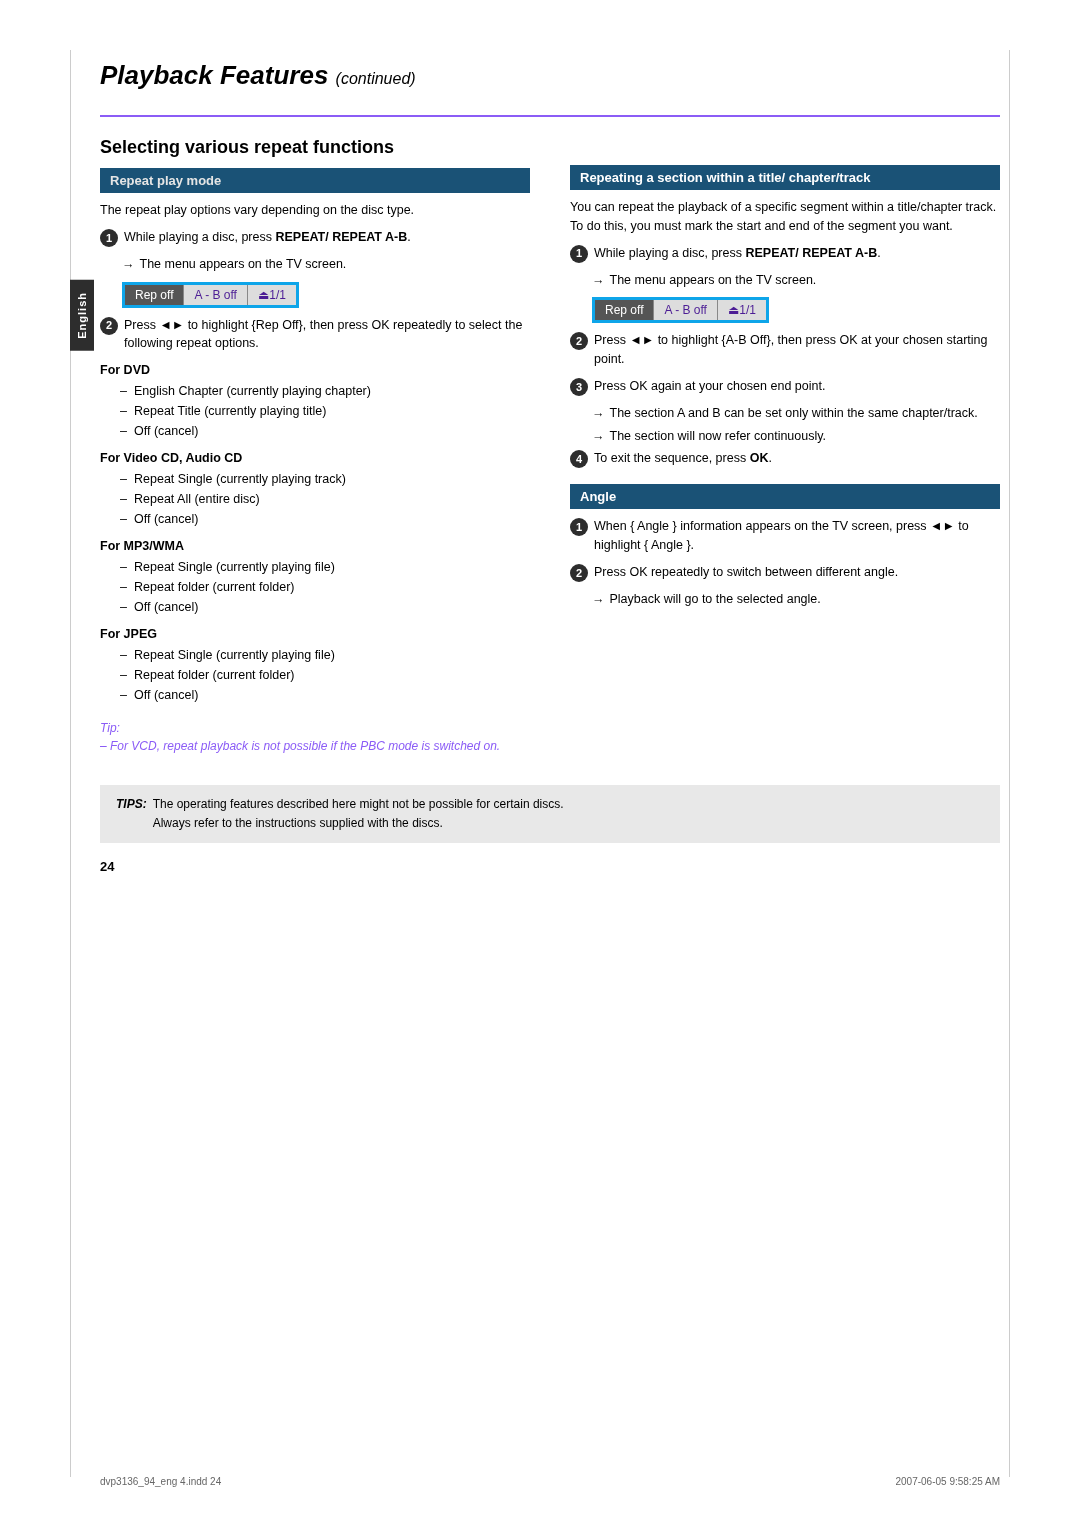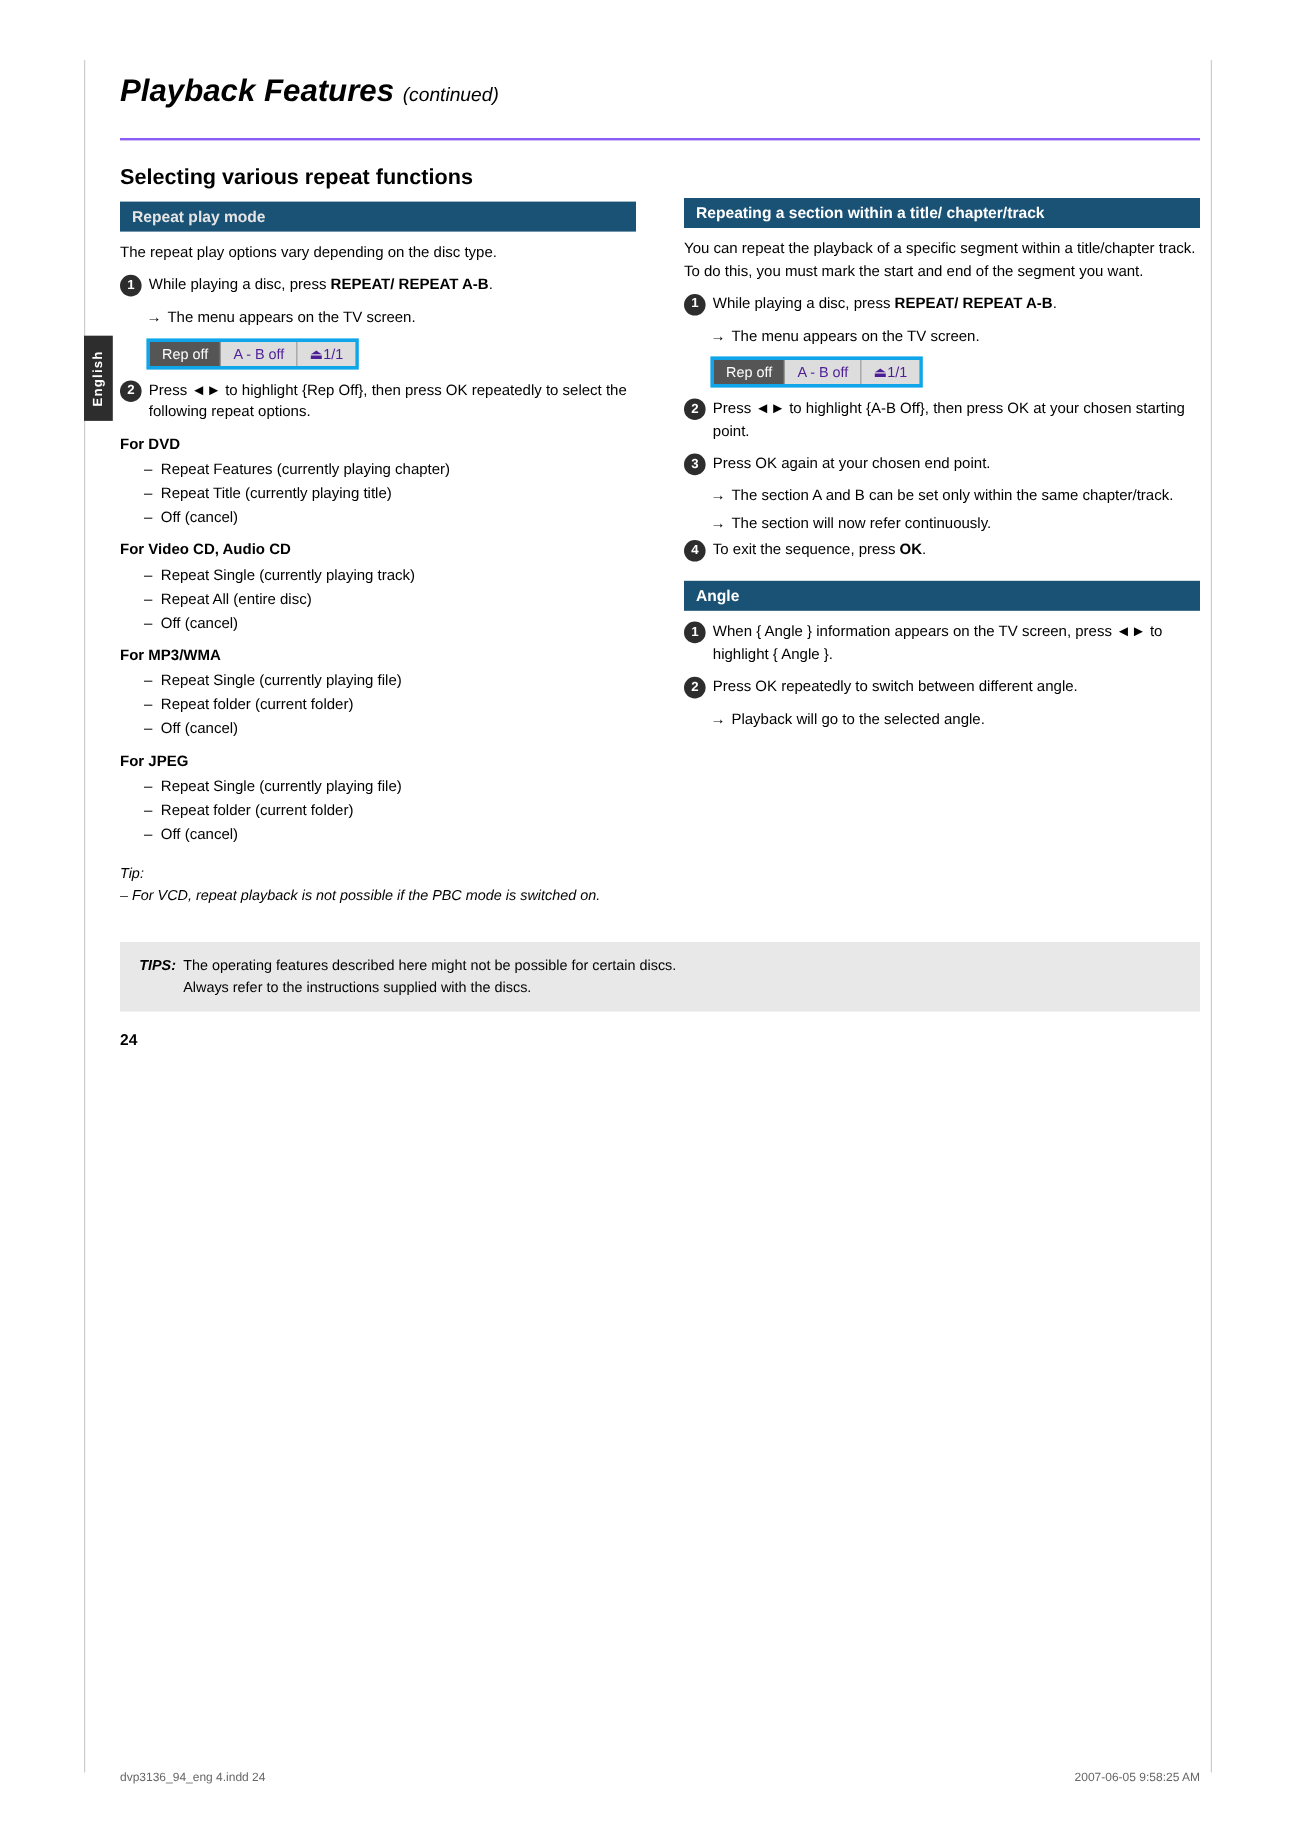--- a/index.html
+++ b/index.html
@@ -211,21 +211,21 @@
       position: absolute;
       left: 0;
     }
 
     
     .tip-section {
       margin-top: 14px;
       font-style: italic;
       font-size: 12px;
       line-height: 1.5;
-      color: #000000;
+      color: #8b5cf6;
     }
 
     
     .tips-bottom {
       background: #e8e8e8;
       padding: 10px 16px;
       font-size: 12px;
       line-height: 1.6;
       margin-top: 30px;
       display: flex;
@@ -301,21 +301,21 @@
         <div class="menu-item">⏏1/1</div>
       </div>
 
       <div class="step">
         <span class="step-num">2</span>
         <div class="step-content">Press ◄► to highlight {Rep Off}, then press OK repeatedly to select the following repeat options.</div>
       </div>
 
       <div class="sub-heading">For DVD</div>
       <ul class="bullet-list">
-        <li>Repeat Features (currently playing chapter)</li>
+        <li>English Chapter (currently playing chapter)</li>
         <li>Repeat Title (currently playing title)</li>
         <li>Off (cancel)</li>
       </ul>
 
       <div class="sub-heading">For Video CD, Audio CD</div>
       <ul class="bullet-list">
         <li>Repeat Single (currently playing track)</li>
         <li>Repeat All (entire disc)</li>
         <li>Off (cancel)</li>
       </ul>

